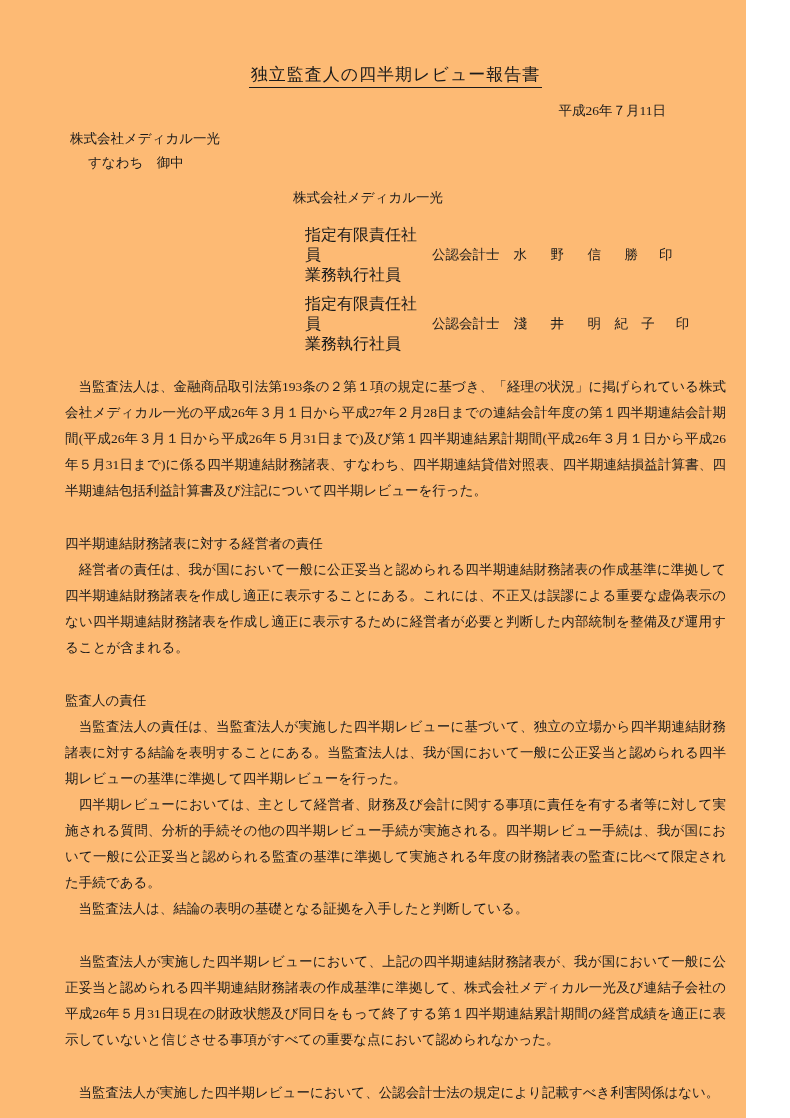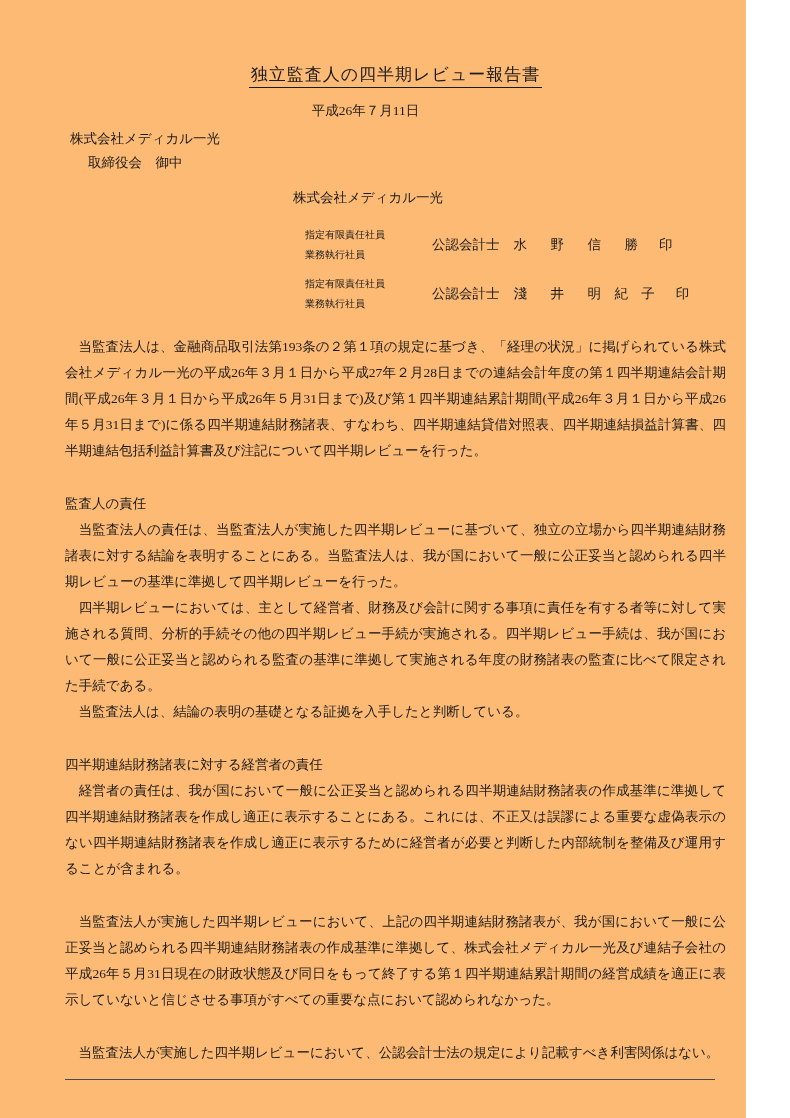--- a/index.html
+++ b/index.html
@@ -19,21 +19,21 @@
     font-weight:normal;
     letter-spacing:1px;
   }
   .doc-title span {
     border-bottom:1.5px solid #1b1b1b;
     padding:0 2px 3px 2px;
   }
 
   .date-row {
     margin-top:16px;
-    text-align:center;
+    text-align:right;
     padding-right:60px;
     font-size:13.5px;
   }
 
   .addressee { margin-top:7px; font-size:13.5px; line-height:24px; }
   .addressee .company { padding-left:5px; }
   .addressee .to { padding-left:23px; }
 
   .firm {
     margin-top:14px;
@@ -42,21 +42,21 @@
   }
 
   .sig-block { margin-top:18px; }
   .sig-row {
     display:flex;
     align-items:center;
     margin-left:240px;
     margin-bottom:9px;
     font-size:13.5px;
   }
-  .sig-role { width:112px; font-size:10px; line-height:20px; }
+  .sig-role { width:112px; font-size:16px; line-height:20px; }
   .sig-qual { margin-left:15px; white-space:nowrap; }
   .sig-name { margin-left:14px; letter-spacing:5px; white-space:nowrap;text-align:center; }
   .sig-seal { margin-left:16px; }
 
   .body-text p, .section p {
     font-size:13.5px;
     line-height:26px;
     text-align:justify;
   }
   .intro { margin-top:20px; }
@@ -88,21 +88,21 @@
   <div class="content">
 
     <h1 class="doc-title">
       <span>独立監査人の四半期レビュー報告書</span>
     </h1>
 
     <div class="date-row">平成26年７月11日</div>
 
     <div class="addressee">
       <div class="company">株式会社メディカル一光</div>
-      <div class="to">取締役会　御中</div>
+      <div class="to">すなわち　御中</div>
     </div>
 
     <div class="firm">株式会社メディカル一光</div>
 
     <div class="sig-block">
 
       <div class="sig-row">
         <div class="sig-role">
           <div>指定有限責任社員</div>
           <div>業務執行社員</div>
@@ -121,29 +121,29 @@
         <div class="sig-name">淺　井　明 紀 子</div>
         <div class="sig-seal">印</div>
       </div>
 
     </div>
 
     <div class="body-text">
       <p class="intro">　当監査法人は、金融商品取引法第193条の２第１項の規定に基づき、「経理の状況」に掲げられている株式会社メディカル一光の平成26年３月１日から平成27年２月28日までの連結会計年度の第１四半期連結会計期間(平成26年３月１日から平成26年５月31日まで)及び第１四半期連結累計期間(平成26年３月１日から平成26年５月31日まで)に係る四半期連結財務諸表、すなわち、四半期連結貸借対照表、四半期連結損益計算書、四半期連結包括利益計算書及び注記について四半期レビューを行った。</p>
 
       <div class="section">
+        <h2>四半期連結財務諸表に対する経営者の責任</h2>
+        <p>　経営者の責任は、我が国において一般に公正妥当と認められる四半期連結財務諸表の作成基準に準拠して四半期連結財務諸表を作成し適正に表示することにある。これには、不正又は誤謬による重要な虚偽表示のない四半期連結財務諸表を作成し適正に表示するために経営者が必要と判断した内部統制を整備及び運用することが含まれる。</p>
+      </div>
+
+      <div class="section">
         <h2>監査人の責任</h2>
         <p>　当監査法人の責任は、当監査法人が実施した四半期レビューに基づいて、独立の立場から四半期連結財務諸表に対する結論を表明することにある。当監査法人は、我が国において一般に公正妥当と認められる四半期レビューの基準に準拠して四半期レビューを行った。</p>
         <p>　四半期レビューにおいては、主として経営者、財務及び会計に関する事項に責任を有する者等に対して実施される質問、分析的手続その他の四半期レビュー手続が実施される。四半期レビュー手続は、我が国において一般に公正妥当と認められる監査の基準に準拠して実施される年度の財務諸表の監査に比べて限定された手続である。</p>
         <p>　当監査法人は、結論の表明の基礎となる証拠を入手したと判断している。</p>
-      </div>
-
-      <div class="section">
-        <h2>四半期連結財務諸表に対する経営者の責任</h2>
-        <p>　経営者の責任は、我が国において一般に公正妥当と認められる四半期連結財務諸表の作成基準に準拠して四半期連結財務諸表を作成し適正に表示することにある。これには、不正又は誤謬による重要な虚偽表示のない四半期連結財務諸表を作成し適正に表示するために経営者が必要と判断した内部統制を整備及び運用することが含まれる。</p>
       </div>
 
       <div class="section">
         <p>　当監査法人が実施した四半期レビューにおいて、上記の四半期連結財務諸表が、我が国において一般に公正妥当と認められる四半期連結財務諸表の作成基準に準拠して、株式会社メディカル一光及び連結子会社の平成26年５月31日現在の財政状態及び同日をもって終了する第１四半期連結累計期間の経営成績を適正に表示していないと信じさせる事項がすべての重要な点において認められなかった。</p>
       </div>
 
       <div class="section">
         <p>　当監査法人が実施した四半期レビューにおいて、公認会計士法の規定により記載すべき利害関係はない。</p>
       </div>
     </div>

